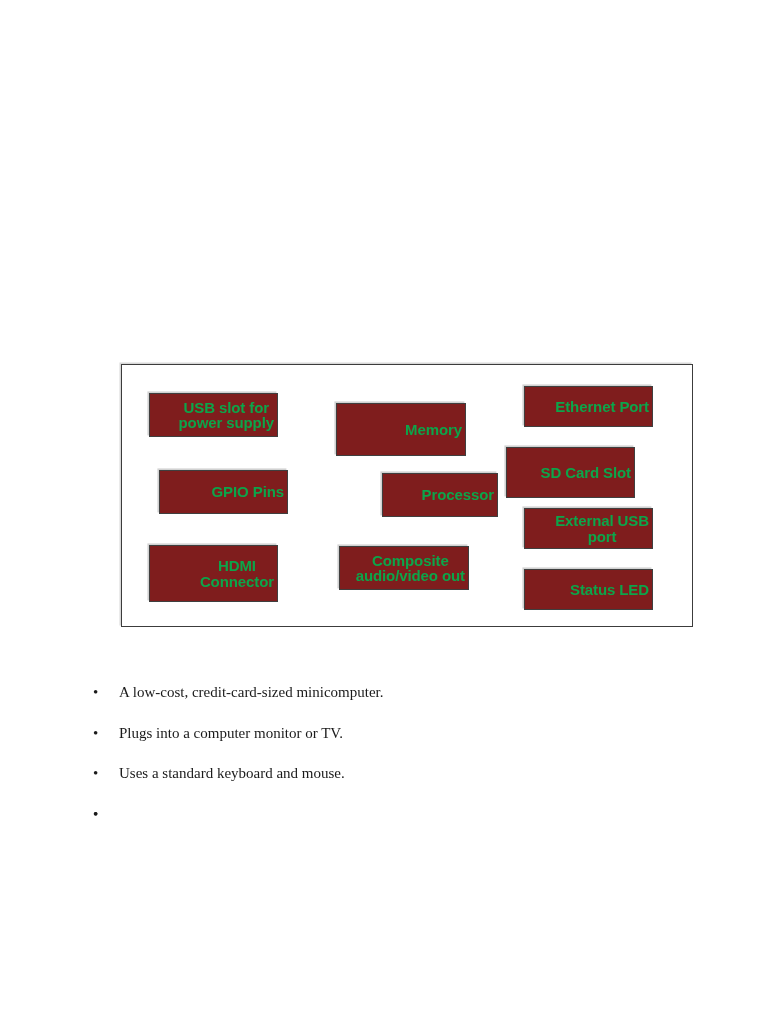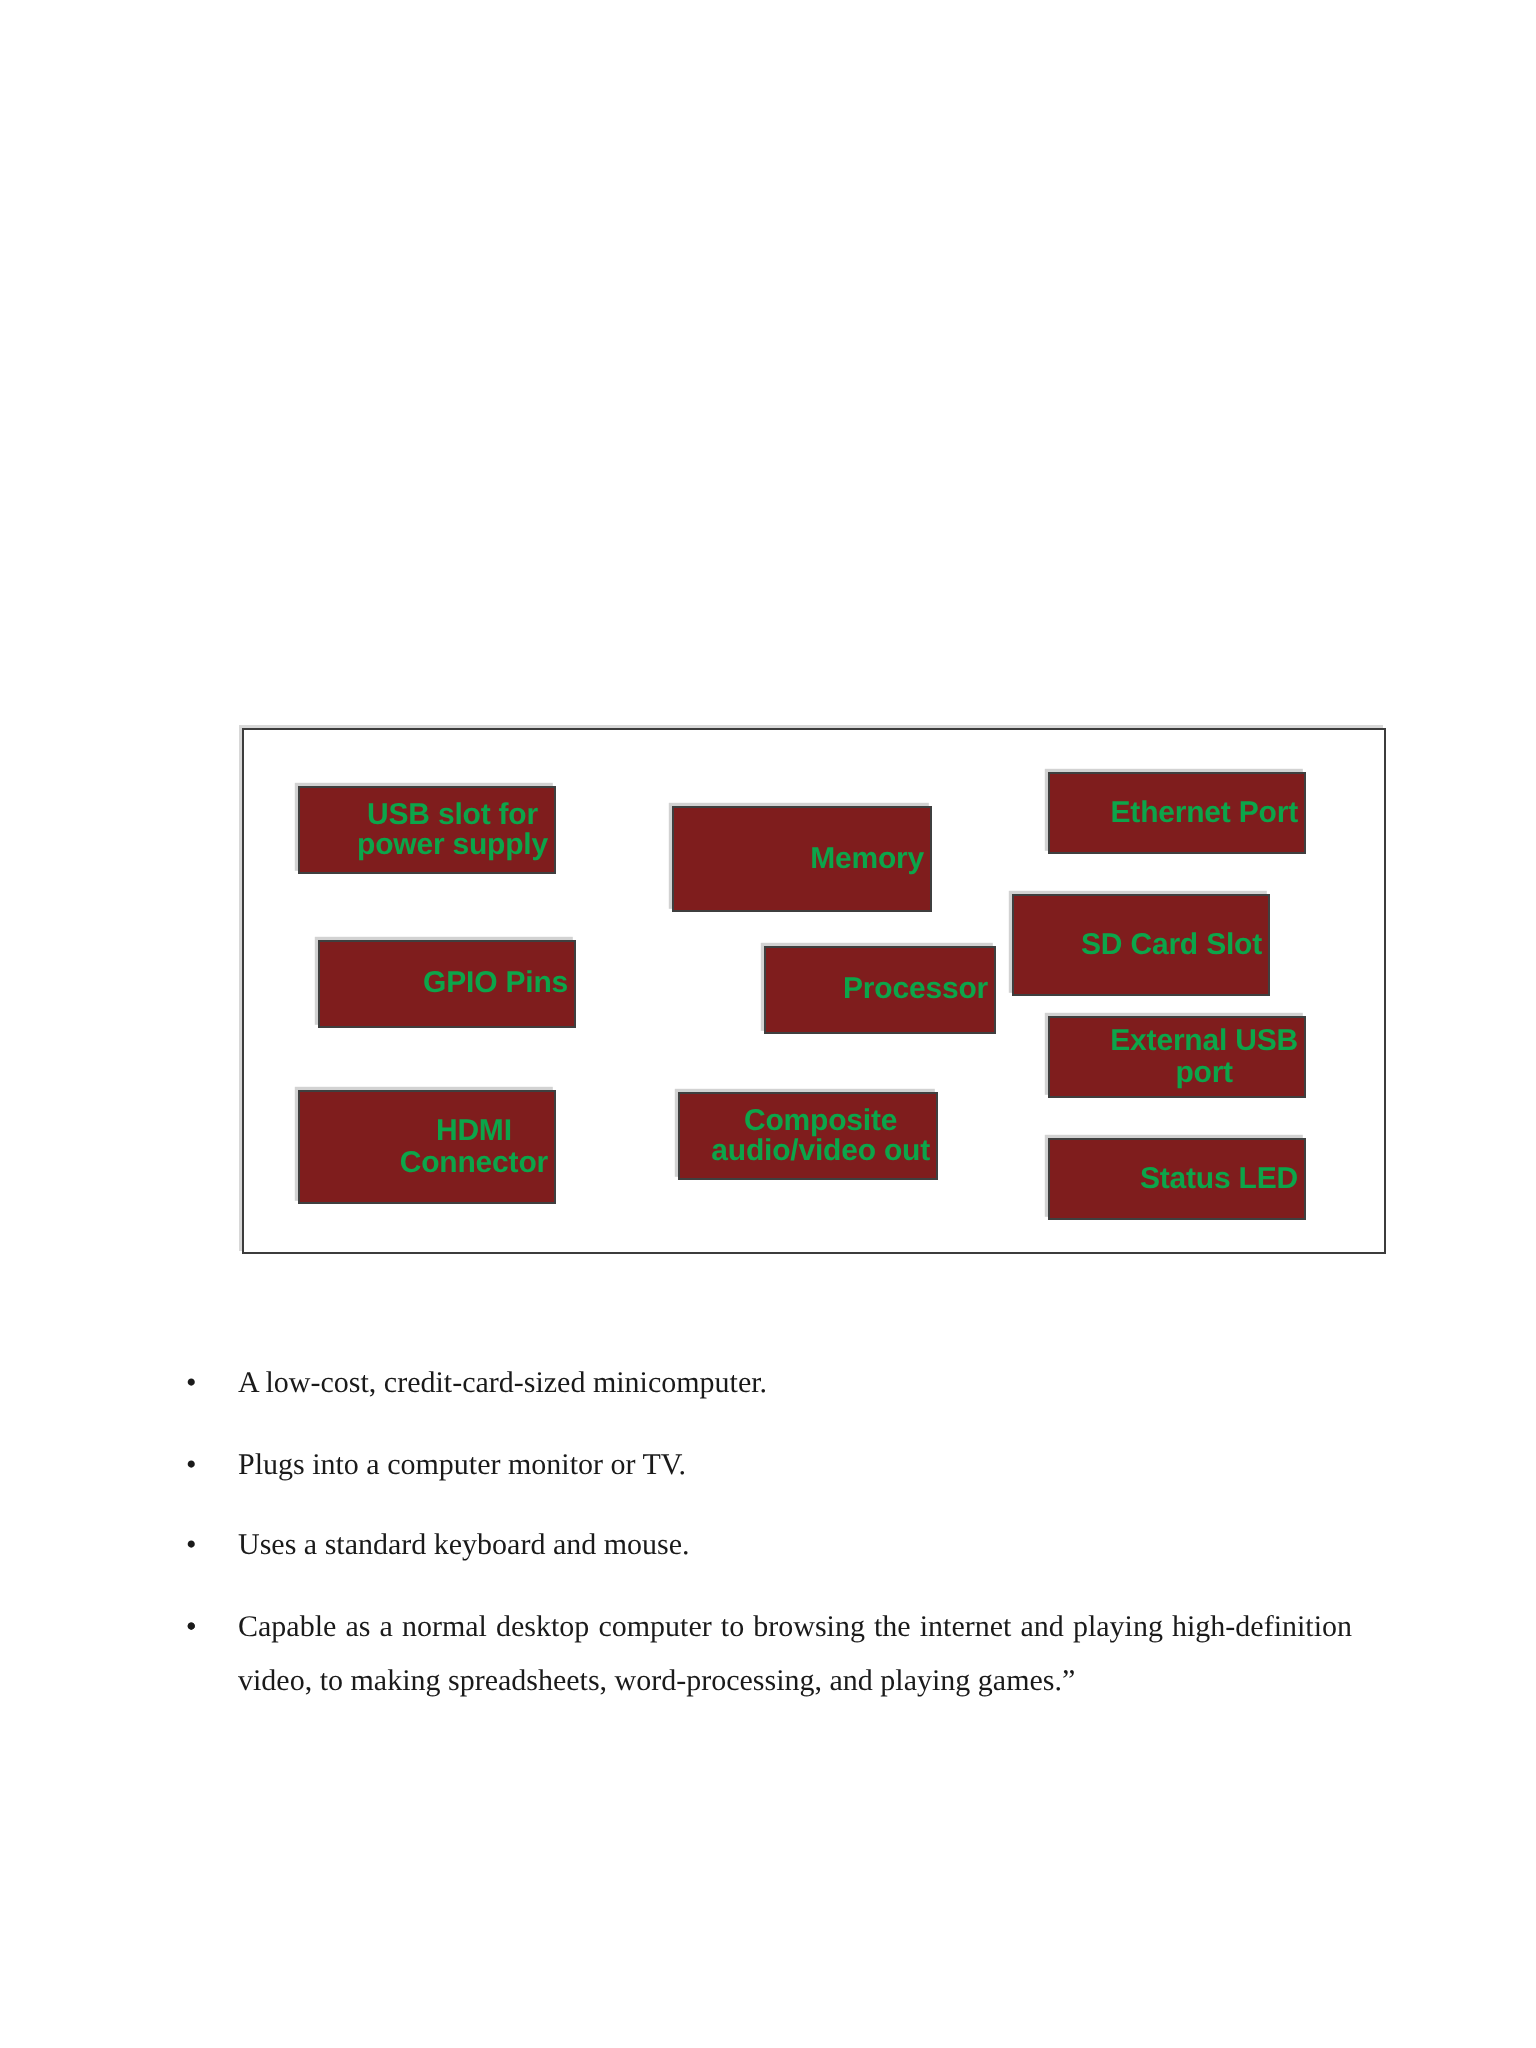--- a/index.html
+++ b/index.html
@@ -150,14 +150,14 @@
     </div>
 
   </div>
 </div>
 
 <div id="content-list">
     <div class="bullet-row"><span class="bullet-mark">•</span><span>A low-cost, </span><span class="b">credit-card-sized</span><span> minicomputer.</span></div>
     <div class="bullet-row"><span class="bullet-mark">•</span><span>Plugs into a computer monitor or TV.</span></div>
     <div class="bullet-row"><span class="bullet-mark">•</span><span>Uses a standard keyboard and mouse.</span></div>
     <div class="bullet-row"><span class="bullet-mark">•</span></div>
-    <div class="bullet-row"><span class="bullet-mark">•</span><span>Capable as a normal desktop computer to browsing the internet and playing high-definition video, to making spreadsheets, word-processing, and playing games.”</span></div>
+    <div class="bullet-row"><span class="bullet-mark">•</span></div>
   </div>
 
 </body></html>

